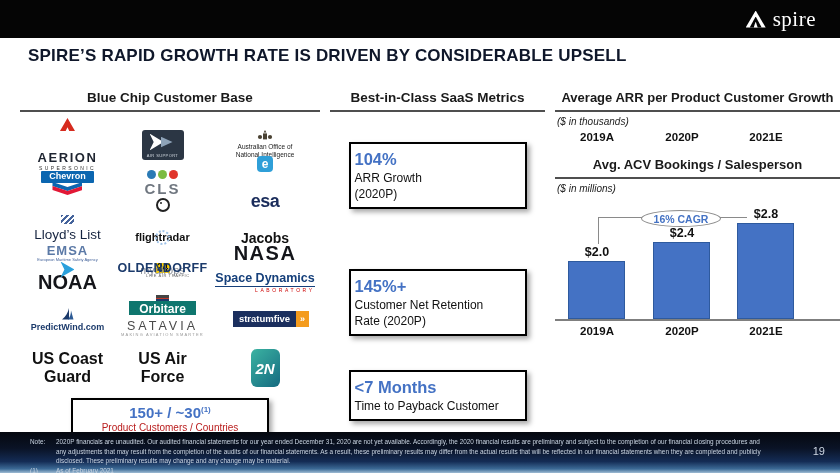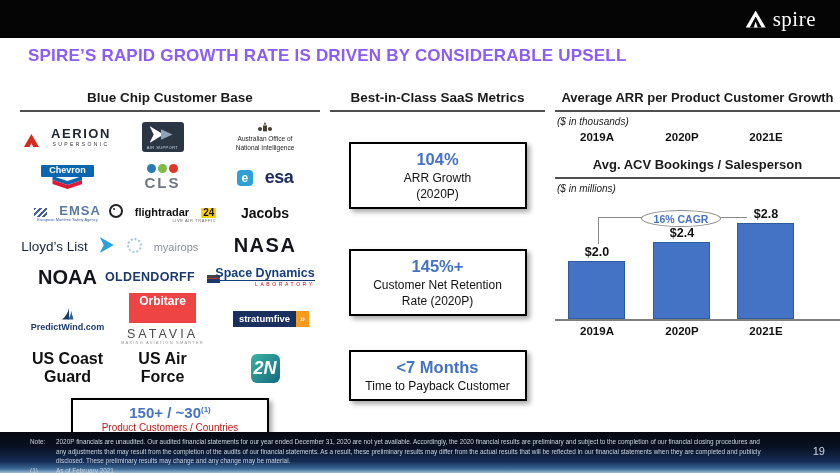--- a/index.html
+++ b/index.html
@@ -10,34 +10,34 @@
   .topbar{position:absolute;top:0;left:0;right:0;height:38px;background:#050505;display:flex;align-items:center;justify-content:flex-end;padding-right:24px;box-sizing:border-box;}
   .spire-logo{display:flex;align-items:center;gap:7px;}
   .spire-mark{width:20px;height:17px;position:relative;}
   .spire-mark .t{position:absolute;clip-path:polygon(50% 0,100% 100%,0 100%);}
   .spire-mark .t1{left:0;right:0;top:0;bottom:0;background:#fff;}
   .spire-mark .t2{left:4px;right:4px;top:6px;bottom:0;background:#050505;}
   .spire-mark .t3{left:8px;right:8px;top:11px;bottom:0;background:#fff;}
   .spire-word{color:#fff;font-family:"Liberation Serif",serif;font-size:21px;letter-spacing:.5px;}
 
   
-  .title{position:absolute;top:46px;left:28px;margin:0;font-size:17px;font-weight:bold;color:#8b5cf6;letter-spacing:.2px;}
+  .title{position:absolute;top:46px;left:28px;margin:0;font-size:17px;font-weight:bold;color:#0f172a;letter-spacing:.2px;}
 
   
   .col{position:absolute;top:90px;box-sizing:border-box;}
   .col-customers{left:20px;width:300px;}
   .col-metrics{left:330px;width:215px;}
   .col-charts{left:555px;width:285px;}
   .colhead{margin:0 0 6px 0;font-size:13.5px;font-weight:bold;color:#1a1a1a;text-align:center;border-bottom:2px solid #4f4f4f;padding-bottom:5px;}
 
   
   .lrow{display:grid;grid-template-columns:95px 95px 110px;align-items:center;justify-items:center;}
   .r1{height:38px}.r2{height:42px}.r3{height:30px}.r4{height:34px}.r5{height:30px}.r6{height:54px}.r7{height:44px}
   .cell{display:flex;flex-direction:column;align-items:center;justify-content:center;text-align:center;line-height:1;}
-  .hrow{flex-direction:row;gap:12px;align-items:flex-end;}
+  .hrow{flex-direction:column;gap:20px;align-items:center;}
 
   .aerion-tri{width:15px;height:13px;background:#d62b1f;clip-path:polygon(50% 0,100% 100%,62% 100%,50% 72%,38% 100%,0 100%);}
   .aerion-1{font-size:13px;font-weight:bold;letter-spacing:1.6px;color:#1e2430;}
   .aerion-2{font-size:5px;letter-spacing:2.4px;color:#333;margin-top:2px;}
 
   .as-box{width:42px;height:30px;background:#2b3644;border-radius:3px;position:relative;}
   .as-t1{position:absolute;left:8px;top:4px;width:14px;height:17px;background:#fff;clip-path:polygon(0 0,100% 50%,0 100%,30% 50%);}
   .as-t2{position:absolute;left:19px;top:7px;width:12px;height:11px;background:#8ea3b8;clip-path:polygon(0 0,100% 50%,0 100%);}
   .as-label{position:absolute;bottom:2px;left:0;right:0;font-size:4px;color:#cfd6de;letter-spacing:.4px;text-align:center;}
 
@@ -78,39 +78,39 @@
   .noaa{font-size:20px;font-weight:bold;color:#14151a;}
 
   .old-word{font-size:12.5px;font-weight:bold;color:#1b3a6b;letter-spacing:.3px;}
   .old-ship{width:13px;height:8px;background:linear-gradient(180deg,#444 0 35%,#c0392b 35% 55%,#1b3a6b 55% 100%);}
 
   .sd1{font-size:12.5px;font-weight:bold;color:#153f7a;border-bottom:1.5px solid #153f7a;padding-bottom:1px;}
   .sd2{font-size:5px;color:#cc0000;letter-spacing:2.6px;margin-top:1px;align-self:flex-end;}
 
   .pw-word{font-size:9px;font-weight:bold;color:#1b3a6b;margin-top:1px;}
 
-  .orb{background:#ef4444;color:#fff;font-weight:bold;font-size:12px;padding:2px 10px 16px;}
+  .orb{background:#0f766e;color:#fff;font-weight:bold;font-size:12px;padding:2px 10px 0;}
   .sat-word{font-size:12.5px;letter-spacing:3px;color:#4a4a4a;margin-top:5px;}
   .sat-tag{font-size:4px;letter-spacing:1.2px;color:#999;margin-top:1px;}
 
   .sf{display:flex;align-items:stretch;padding-left:12px;}
   .sf-word{background:#1b2f5e;color:#fff;font-size:9.5px;font-weight:bold;padding:3px 6px;display:flex;align-items:center;}
   .sf-arrow{background:#f49b1d;color:#fff;width:13px;display:flex;align-items:center;justify-content:center;font-size:9px;font-weight:bold;}
 
   .ustext{font-size:16px;font-weight:bold;color:#111;line-height:1.15;}
-  .zn-box{width:29px;height:29px;border-radius:6px;background:linear-gradient(135deg,#3bb3a2,#156a80);color:#fff;font-weight:bold;font-style:italic;font-size:18px;display:flex;align-items:center;justify-content:center;}
+  .zn-box{width:29px;height:38px;border-radius:6px;background:linear-gradient(135deg,#3bb3a2,#156a80);color:#fff;font-weight:bold;font-style:italic;font-size:15px;display:flex;align-items:center;justify-content:center;}
 
   
   .summary-box{width:198px;margin:8px auto 0;border:2px solid #000;box-shadow:3px 3px 5px rgba(0,0,0,.35);text-align:center;padding:4px 2px;background:#fff;box-sizing:border-box;}
   .summary-value{font-size:15px;font-weight:bold;color:#4472C4;}
   .summary-value sup{font-size:8px;}
   .summary-label{font-size:10px;color:#b91c1c;margin-top:1px;}
 
-  .metric-box{width:178px;margin:0 auto;border:2px solid #000;box-shadow:3px 3px 5px rgba(0,0,0,.35);text-align:center;padding:6px 4px;background:#fff;box-sizing:border-box;}
-  .mb1{margin-top:30px}.mb2{margin-top:40px}.mb3{margin-top:34px}
+  .metric-box{width:178px;margin:0 auto;border:2px solid #000;box-shadow:3px 3px 5px rgba(0,0,0,.35);text-align:left;padding:6px 4px;background:#fff;box-sizing:border-box;}
+  .mb1{margin-top:30px}.mb2{margin-top:60px}.mb3{margin-top:34px}
   .metric-value{font-size:16.5px;font-weight:bold;color:#4472C4;}
   .metric-line{font-size:12px;color:#111;margin-top:2px;}
 
   
   .chart-title{margin:0;font-size:13px;font-weight:bold;color:#1a1a1a;text-align:center;border-bottom:2px solid #4f4f4f;padding-bottom:5px;}
   .chart-sub{font-style:italic;font-size:10px;color:#222;margin:4px 0 2px 2px;}
   .plot{position:relative;}
   .c1{height:95px}.c2{height:125px}
   .axis{position:absolute;left:0;right:0;bottom:0;height:2px;background:#7f7f7f;}
   .bar{position:absolute;bottom:2px;width:57px;background:#4472C4;border:1px solid #2e5a9e;box-sizing:border-box;}

